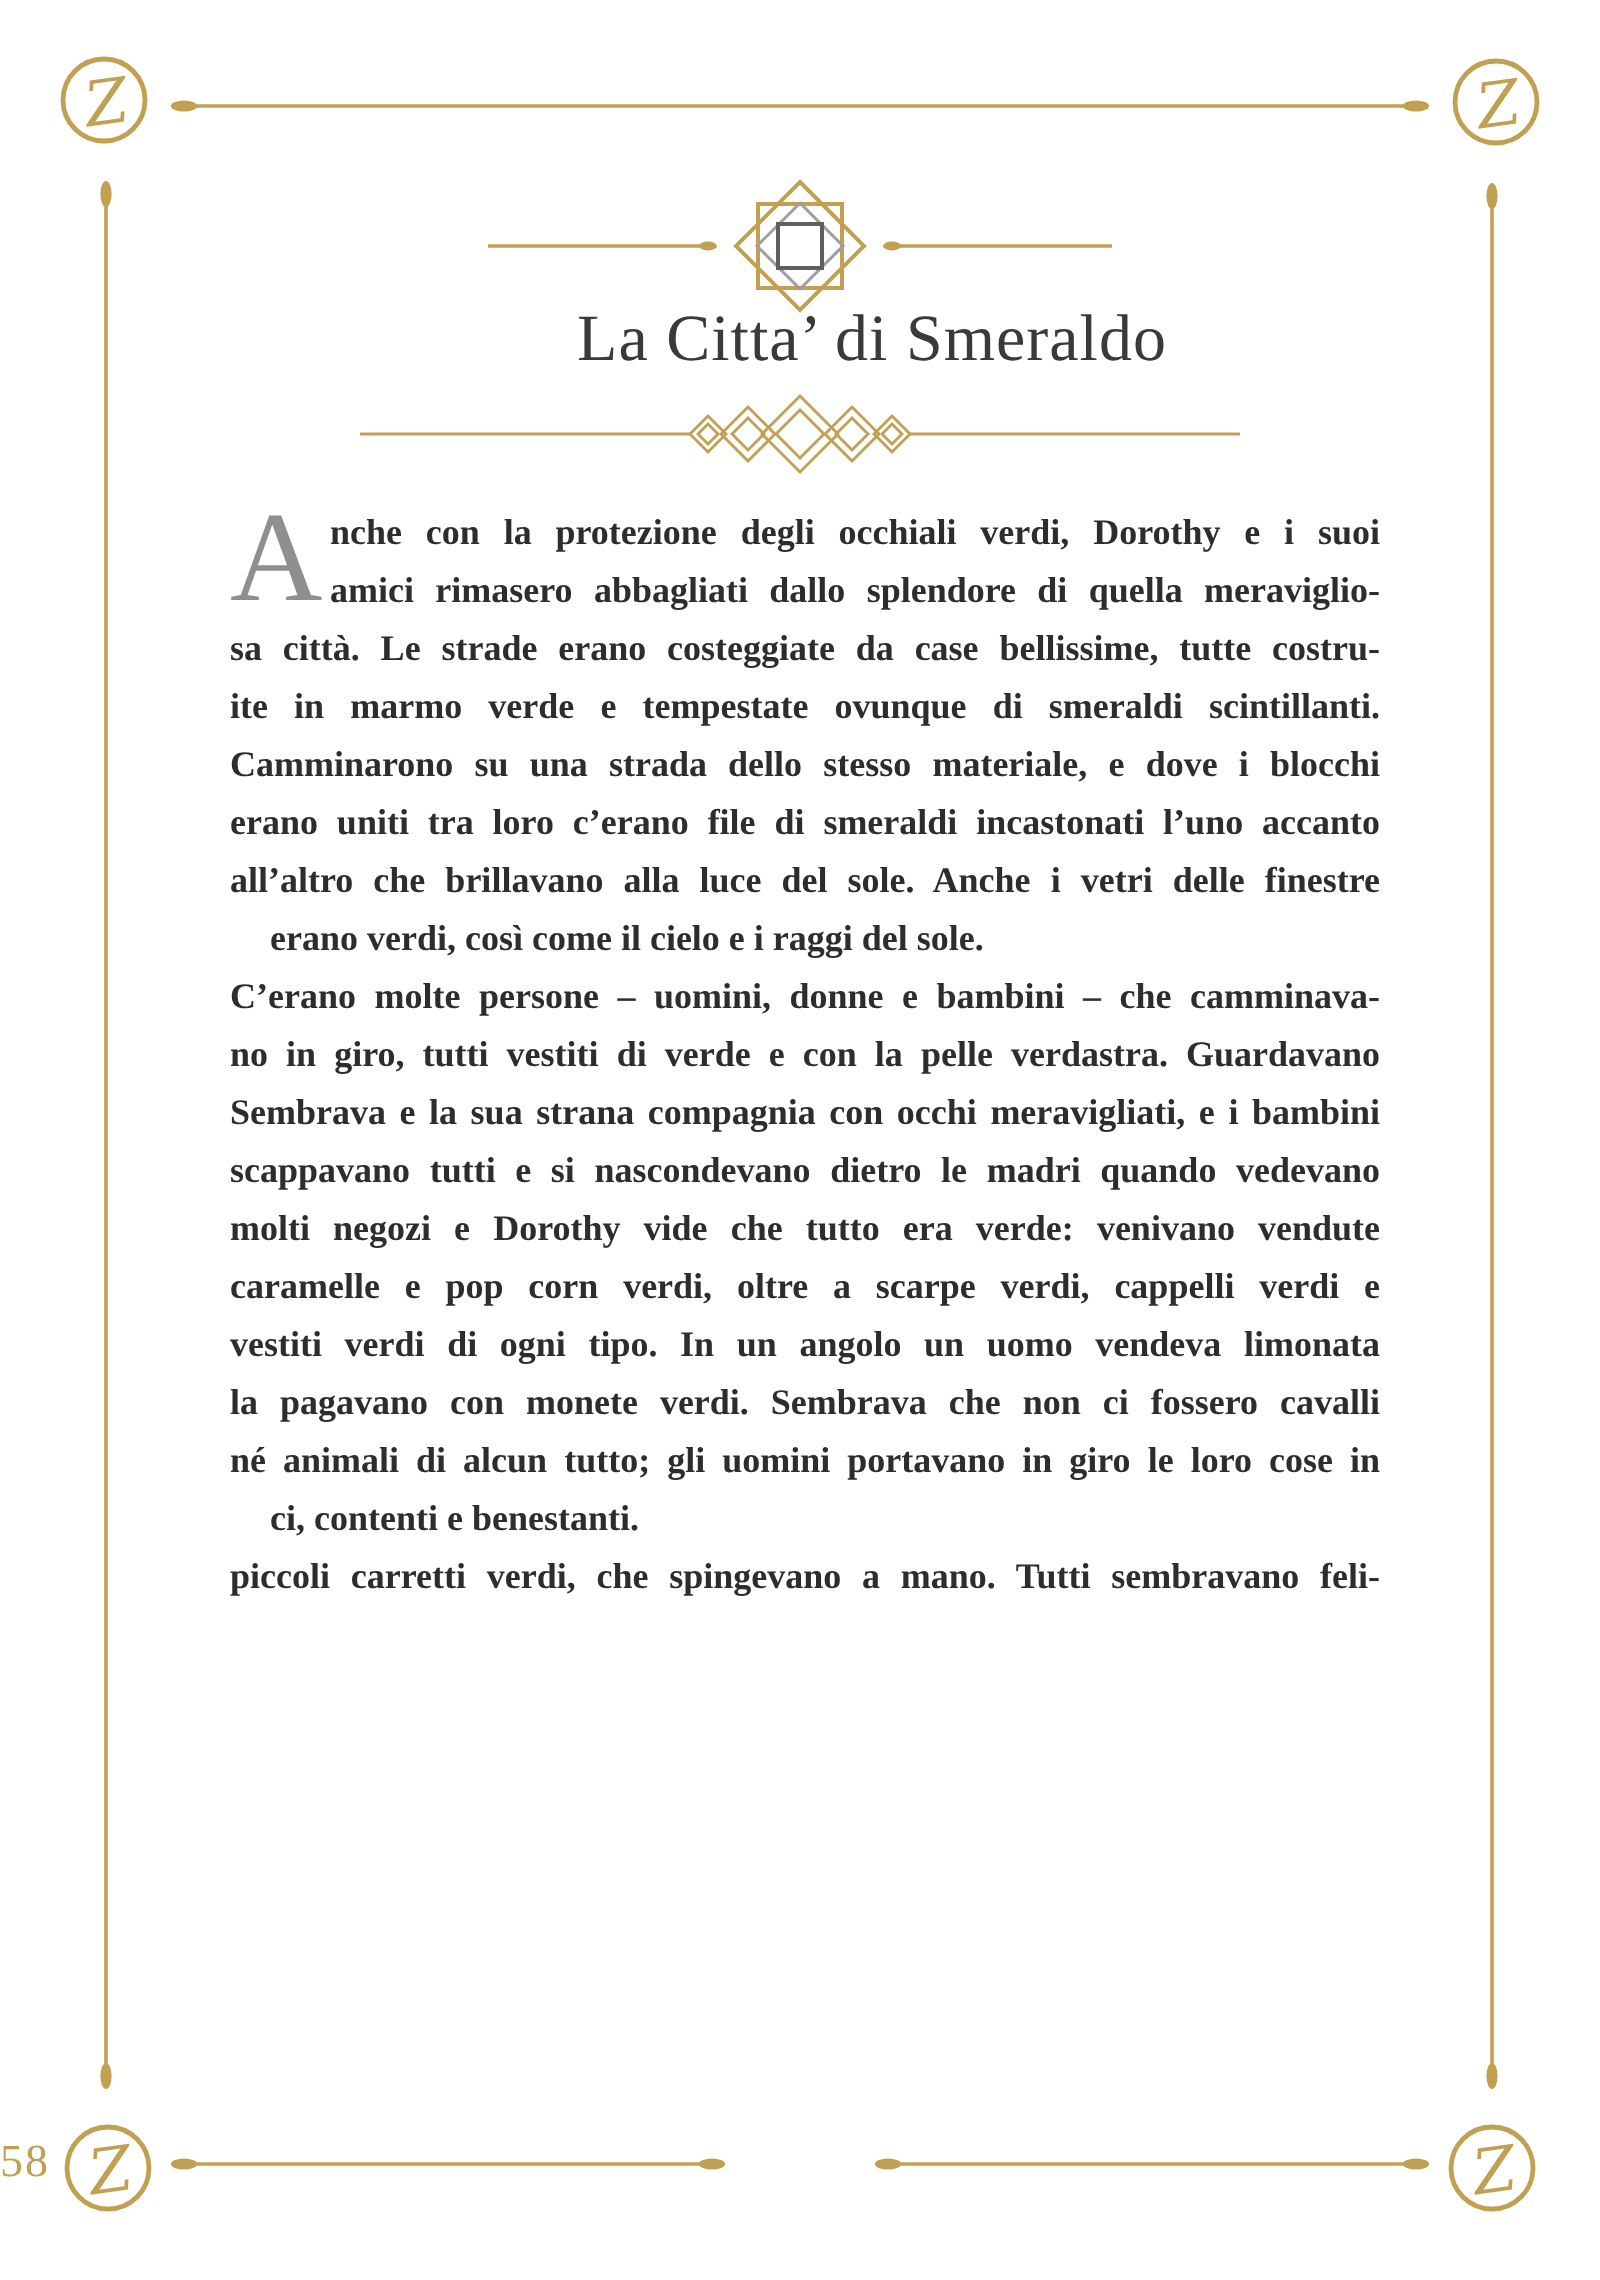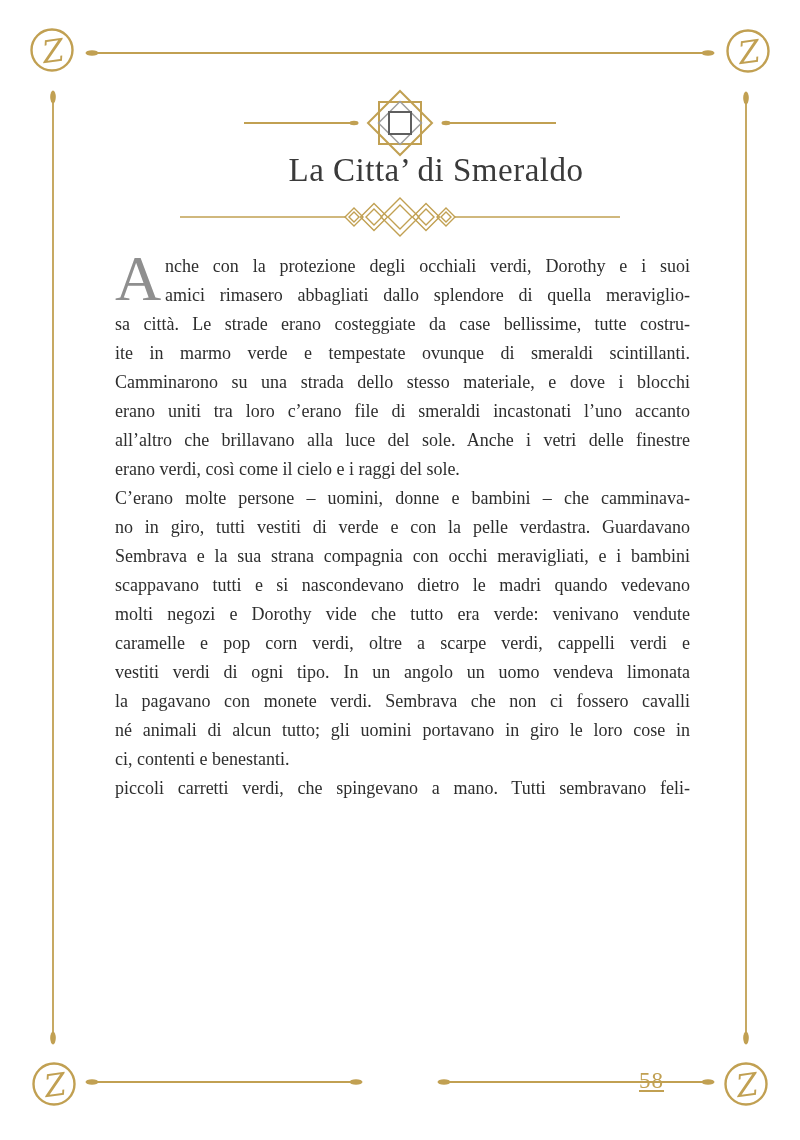--- a/index.html
+++ b/index.html
@@ -59,42 +59,42 @@
     color: var(--body-text);
     font-size: 18px;
     line-height: 29px;
   }
   .para { overflow: visible; }
   .line {
     text-align: justify;
     text-align-last: justify;
     white-space: normal;
     height: 29px;
+    font-weight: bold;
   }
-  .line.last { text-align-last: left; }
+  .line.last { text-align-last: left; margin-left: 20px; }
   .dropcap {
     float: left;
     width: 50px;
     height: 56px;
     font-size: 64px;
     line-height: 54px;
     color: var(--drop-cap);
     font-family: "Liberation Serif", serif;
   }
 
   
   .page-number {
     position: absolute;
     left: 0; top: 1068px;
     width: 664px;
-    text-align: right;
+    text-align: left;
     font-size: 23px;
     letter-spacing: 1px;
     color: var(--gold);
-    text-decoration: underline;
   }
 </style>
 </head>
 <body>
 
 <div class="page">
 
   <svg class="frame" viewBox="0 0 800 1140" aria-hidden="true">
 
     <line x1="88" y1="53" x2="712" y2="53"></line>

